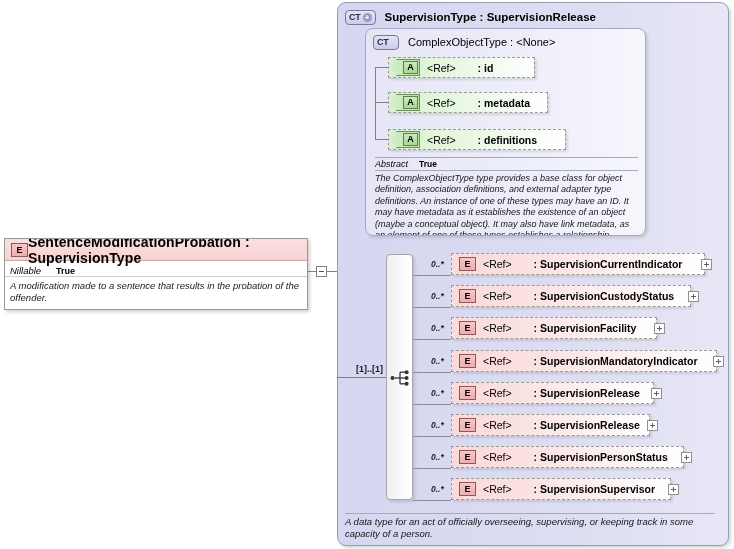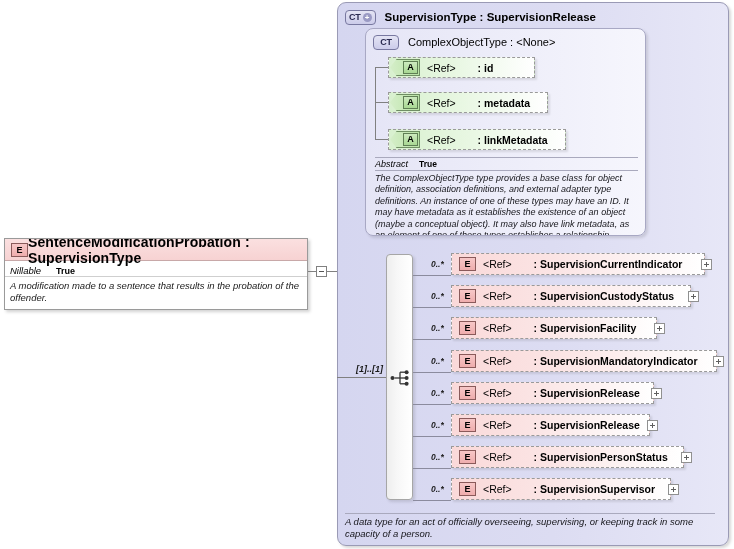--- a/index.html
+++ b/index.html
@@ -137,21 +137,21 @@
     height: 15px;
     min-width: 26px;
     background: linear-gradient(to bottom, #e4e4f4, #ccccea);
     border: 1px solid #7878a0;
     border-radius: 4px;
     font-size: 9px;
     font-weight: bold;
     color: #2a2a50;
     display: flex;
     align-items: center;
-    justify-content: center;
+    justify-content: space-between;
     padding: 0 3px;
     box-sizing: border-box;
     flex: 0 0 auto;
     letter-spacing: -0.2px;
   }
   .badge-CT .plus-chip {
     display: inline-block;
     width: 9px;
     height: 9px;
     margin-left: 2px;
@@ -289,21 +289,20 @@
     border: 1px solid #a6a6a6;
     border-radius: 4px;
     box-sizing: border-box;
     box-shadow: 2px 2px 3px rgba(0,0,0,0.12);
   }
   #sequence-icon { left: 390px; top: 369px; width: 22px; height: 18px; }
   #seq-card-label {
     left: 356px;
     top: 364px;
     font-size: 9px;
-    font-style: italic;
     font-weight: bold;
     color: #1a1a1a;
   }
   #seq-in-line { left: 337px; top: 377px; width: 52px; height: 1px; background: #808080; }
 
   
   .elem-row {
     position: absolute;
     height: 22px;
     background: linear-gradient(to right, #fad9d9 0%, #fbe4e4 40%, #ffffff 100%);
@@ -418,21 +417,21 @@
     </span>
     <span class="ref-label">&lt;Ref&gt;</span>
     <span class="attr-name">: metadata</span>
   </div>
 
   <div class="attr-row" style="top:100px; width:178px;">
     <span class="badge-A">
       <span class="a-letter">A</span>
     </span>
     <span class="ref-label">&lt;Ref&gt;</span>
-    <span class="attr-name">: linkMetadata</span>
+    <span class="attr-name">: definitions</span>
   </div>
 
   <div id="ct-inner-props">
     <div id="abstract-row">
       <span id="abstract-key">Abstract</span>
       <span id="abstract-val">True</span>
     </div>
     <div id="ct-inner-doc">The ComplexObjectType type provides a base class for object definition, association definitions, and external adapter type definitions. An instance of one of these types may have an ID. It may have metadata as it establishes the existence of an object (maybe a conceptual object). It may also have link metadata, as an element of one of these types establishes a relationship between its value and its context.</div>
   </div>
 </div>

